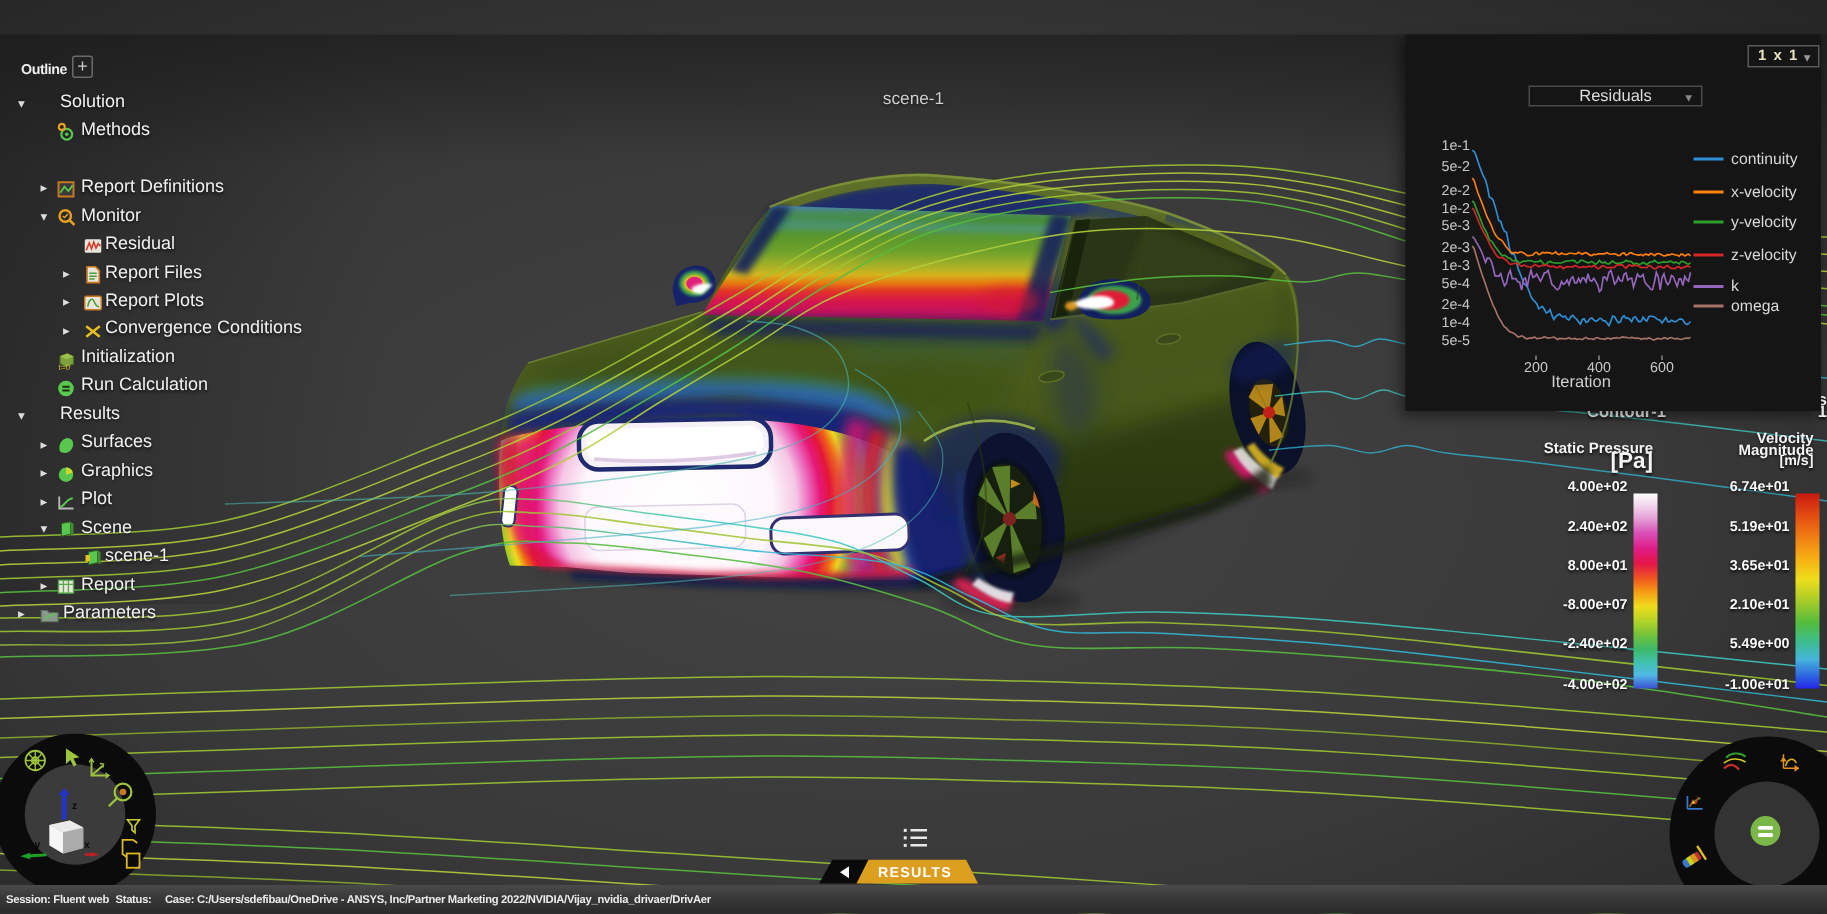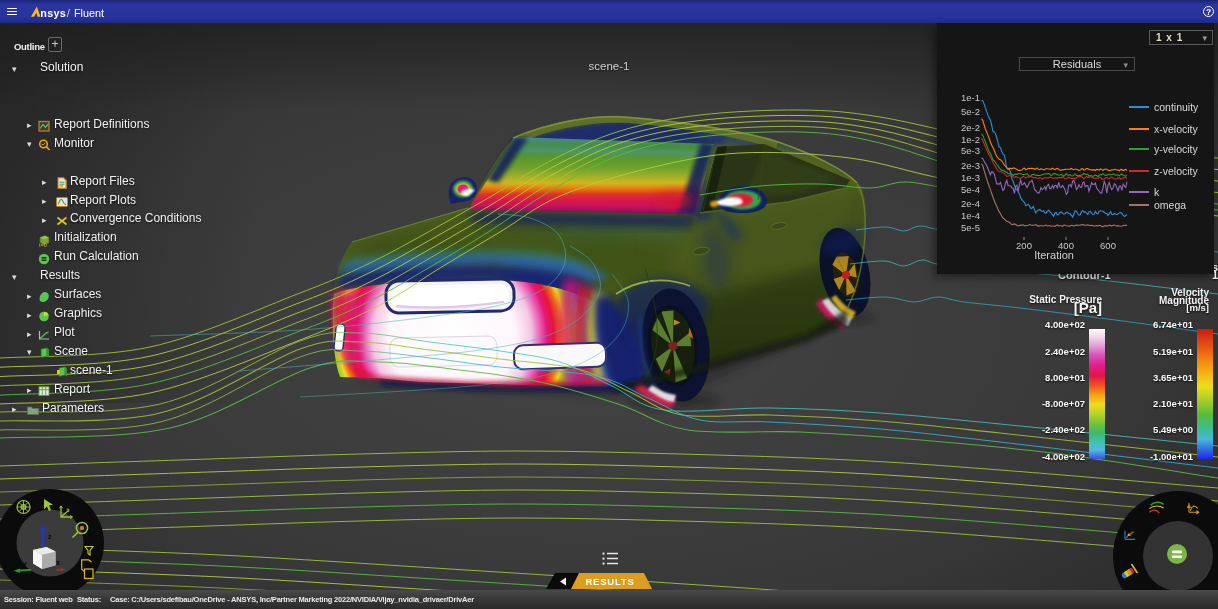--- a/index.html
+++ b/index.html
@@ -10,21 +10,21 @@
 #help{position:absolute;right:4px;top:6px;width:11px;height:11px;border:1.5px solid #fff;border-radius:50%;color:#fff;font-size:8.5px;font-weight:bold;text-align:center;line-height:10px}
 #outline{position:absolute;left:14px;top:41px;color:#eee;font-size:9.5px;font-weight:bold;z-index:20;letter-spacing:-0.3px}
 #plusbtn{position:absolute;left:48px;top:37px;width:14px;height:15px;border:1px solid #6a6a6a;border-radius:2px;color:#ccc;font-size:12px;text-align:center;line-height:13px;z-index:20}
 #tree{position:absolute;left:0;top:0;width:260px;height:430px;z-index:20}
 .trow{position:absolute;left:0;width:260px;height:19px}
 .tarr{position:absolute;top:3.5px;color:#ddd;font-size:9px}
 .ticon{position:absolute;top:2.5px}
 .tlab{position:absolute;top:0;color:#f2f2f2;font-size:12px;text-shadow:0 1px 2px rgba(0,0,0,.7)}
 #scenelab{position:absolute;left:0;top:60px;width:1218px;text-align:center;color:#cfcfcf;font-size:11.5px;z-index:5;text-shadow:0 1px 2px rgba(0,0,0,.6)}
 #respanel{position:absolute;left:937px;top:23px;width:277px;height:251px;background:#151515;z-index:25;box-shadow:-3px 3px 8px rgba(0,0,0,.45)}
-#grid11{position:absolute;right:1px;top:7px;width:64px;height:15px;border:1px solid #5a5a5a;color:#e6dfc0;font-size:10px;font-weight:bold;line-height:14px;padding-left:6px;letter-spacing:1px}
+#grid11{position:absolute;right:1px;top:7px;width:48px;height:15px;border:1px solid #5a5a5a;color:#e6dfc0;font-size:10px;font-weight:bold;line-height:14px;padding-left:6px;letter-spacing:1px}
 #grid11 .chev{position:absolute;right:4px;top:0;color:#999;font-weight:400;font-size:9px}
 #resdd{position:absolute;left:82px;top:34px;width:116px;height:14px;border:1px solid #4a4a4a;color:#ddd;font-size:11px;text-align:center;line-height:13px}
 #resdd .chev{position:absolute;right:6px;top:1px;color:#888;font-size:9px}
 .ylab{position:absolute;left:954px;width:26px;text-align:right;color:#c8c8c8;font-size:9.5px;z-index:26}
 .xlab{position:absolute;top:240px;color:#c8c8c8;font-size:9.5px;z-index:26;width:28px;text-align:center}
 #iterlab{position:absolute;left:1014px;top:249px;color:#cfcfcf;font-size:11px;z-index:26;width:80px;text-align:center}
 .leg{position:absolute;left:1129px;color:#d8d8d8;font-size:10.5px;z-index:26}
 .legline{display:inline-block;width:20px;height:2px;vertical-align:middle;margin-right:5px}
 .leg span{vertical-align:middle}
 #chartsvg{position:absolute;left:0;top:0;z-index:25}
@@ -257,57 +257,58 @@
       <path d="M0.0,580.0C36.7,581.3 145.0,584.3 220.0,588.0C295.0,591.7 370.0,597.0 450.0,602.0C530.0,607.0 616.7,612.5 700.0,618.0C783.3,623.5 863.7,629.7 950.0,635.0C1036.3,640.3 1173.3,647.5 1218.0,650.0" fill="none" stroke="#8aa72e" stroke-width="1.0" opacity="0.9"></path>
       <path d="M150.0,336.0C175.0,335.0 255.0,333.0 300.0,330.0C345.0,327.0 386.7,322.2 420.0,318.0C453.3,313.8 479.2,310.0 500.0,305.0C520.8,300.0 534.2,295.2 545.0,288.0C555.8,280.8 562.8,271.0 565.0,262.0C567.2,253.0 563.8,241.3 558.0,234.0C552.2,226.7 540.0,221.3 530.0,218.0C520.0,214.7 503.3,214.7 498.0,214.0" fill="none" stroke="#4ab8ae" stroke-width="0.9" opacity="0.6"></path>
       <path d="M240.0,371.0C266.7,368.8 360.0,361.5 400.0,358.0C440.0,354.5 456.7,353.3 480.0,350.0C503.3,346.7 523.3,343.3 540.0,338.0C556.7,332.7 570.0,326.0 580.0,318.0C590.0,310.0 598.0,299.3 600.0,290.0C602.0,280.7 597.0,269.3 592.0,262.0C587.0,254.7 573.7,248.7 570.0,246.0" fill="none" stroke="#46b2c8" stroke-width="0.9" opacity="0.6"></path>
       <path d="M300.0,397.0C320.0,395.8 388.3,392.2 420.0,390.0C451.7,387.8 468.3,386.7 490.0,384.0C511.7,381.3 532.5,378.7 550.0,374.0C567.5,369.3 583.0,363.3 595.0,356.0C607.0,348.7 616.5,339.3 622.0,330.0C627.5,320.7 629.7,309.3 628.0,300.0C626.3,290.7 614.7,278.3 612.0,274.0" fill="none" stroke="#4ab8ae" stroke-width="0.85" opacity="0.55"></path>
       <path d="M856.0,230.0C861.0,229.5 878.0,226.8 886.0,227.0C894.0,227.2 898.3,231.2 904.0,231.0C909.7,230.8 913.7,226.2 920.0,226.0C926.3,225.8 930.3,229.0 942.0,230.0C953.7,231.0 967.0,230.3 990.0,232.0C1013.0,233.7 1042.0,236.7 1080.0,240.0C1118.0,243.3 1195.0,250.0 1218.0,252.0" fill="none" stroke="#2fb9d6" stroke-width="0.9" opacity="0.8"></path>
       <path d="M850.0,264.0C855.7,263.5 875.0,260.7 884.0,261.0C893.0,261.3 897.7,266.2 904.0,266.0C910.3,265.8 915.7,260.2 922.0,260.0C928.3,259.8 929.0,263.3 942.0,265.0C955.0,266.7 973.7,267.5 1000.0,270.0C1026.3,272.5 1063.7,276.0 1100.0,280.0C1136.3,284.0 1198.3,291.7 1218.0,294.0" fill="none" stroke="#3cc8c0" stroke-width="0.9" opacity="0.8"></path>
       <path d="M846.0,300.0C852.7,299.5 874.7,296.7 886.0,297.0C897.3,297.3 905.3,302.0 914.0,302.0C922.7,302.0 929.7,297.0 938.0,297.0C946.3,297.0 950.3,300.2 964.0,302.0C977.7,303.8 997.3,305.3 1020.0,308.0C1042.7,310.7 1067.0,313.7 1100.0,318.0C1133.0,322.3 1198.3,331.3 1218.0,334.0" fill="none" stroke="#2fb9d6" stroke-width="0.9" opacity="0.75"></path>
       <path d="M700.0,195.0C710.0,193.5 740.0,187.8 760.0,186.0C780.0,184.2 801.7,183.7 820.0,184.0C838.3,184.3 855.8,188.3 870.0,188.0C884.2,187.7 891.7,182.0 905.0,182.0C918.3,182.0 925.8,185.7 950.0,188.0C974.2,190.3 1005.3,192.3 1050.0,196.0C1094.7,199.7 1190.0,207.7 1218.0,210.0" fill="none" stroke="#55bd3f" stroke-width="1.0" opacity="0.9"></path>
     </svg>
 <div id="scenelab">scene-1</div>
-<div id="topbar">
-      <div id="hamb">
-        <div></div>
-        <div></div>
-        <div></div>
-      </div>
-      <svg style="position:absolute;left:26px;top:4px;z-index:31" width="160" height="17" viewBox="0 0 160 18">
-<path d="M0.5,13.5 L6.8,2.6 L10.6,13.5 L7.6,13.5 L6.2,9.2 L3.8,13.5 Z" fill="#ffb71b"></path>
-<text x="10.5" y="13.5" font-size="11.5px" font-weight="bold" fill="#fff" font-family="Liberation Sans" letter-spacing="0.2">nsys</text>
-<text x="38.5" y="13.5" font-size="12px" fill="#d0d0e0" font-family="Liberation Sans">/</text>
-<text x="46" y="13.5" font-size="11.5px" fill="#fff" font-family="Liberation Sans">Fluent</text>
-</svg>
-      <div id="help">?</div>
-    </div>
 <div id="outline">Outline</div>
     <div id="plusbtn">+</div>
 <div id="tree">
       <div class="trow" style="top:60.0px">
         <span class="tarr" style="left:12px">▾</span>
         <span class="tlab" style="left:40px">Solution</span>
       </div>
+      <div class="trow" style="top:78.9px">
+        <span class="ticon" style="left:37px"><svg width="14" height="14" viewBox="0 0 14 14">
+            <circle cx="7.5" cy="8.5" r="3.6" fill="none" stroke="#57c84d" stroke-width="1.5"></circle>
+            <circle cx="7.5" cy="8.5" r="1.2" fill="#57c84d"></circle>
+            <circle cx="4.2" cy="3.6" r="2" fill="none" stroke="#e8a020" stroke-width="1.4"></circle>
+          </svg></span>
+        <span class="tlab" style="left:54px">Methods</span>
+      </div>
       <div class="trow" style="top:116.8px">
         <span class="tarr" style="left:27px">▸</span>
         <span class="ticon" style="left:37px"><svg width="14" height="14" viewBox="0 0 14 14">
             <rect x="2" y="2.5" width="10" height="9.5" fill="#3b3b3b" stroke="#c87820" stroke-width="1.3"></rect>
             <path d="M3.2,9.5 L6,5.5 L8.6,8.4 L11.4,4.6" stroke="#57c84d" stroke-width="1.2" fill="none"></path>
           </svg></span>
         <span class="tlab" style="left:54px">Report Definitions</span>
       </div>
       <div class="trow" style="top:135.7px">
         <span class="tarr" style="left:27px">▾</span>
         <span class="ticon" style="left:37px"><svg width="14" height="14" viewBox="0 0 14 14">
             <circle cx="6.5" cy="6" r="3.8" fill="none" stroke="#e8a020" stroke-width="1.6"></circle>
             <path d="M9.4,8.8 L12.6,12" stroke="#e8a020" stroke-width="1.7"></path>
             <path d="M4.7,6 L6,7 L8.3,4.6" stroke="#e8a020" stroke-width="1" fill="none"></path>
           </svg></span>
         <span class="tlab" style="left:54px">Monitor</span>
+      </div>
+      <div class="trow" style="top:154.7px">
+        <span class="ticon" style="left:55px"><svg width="14" height="14" viewBox="0 0 14 14">
+            <rect x="1.5" y="2.5" width="11" height="9" fill="#e9e4da" rx="1"></rect>
+            <path d="M2.5,9.8 L4.5,5 L6,8.8 L7.5,4.4 L9,8.3 L10.5,5.4 L12,7" stroke="#d23b2e" stroke-width="1.1" fill="none"></path>
+          </svg></span>
+        <span class="tlab" style="left:70px">Residual</span>
       </div>
       <div class="trow" style="top:173.6px">
         <span class="tarr" style="left:42px">▸</span>
         <span class="ticon" style="left:55px"><svg width="14" height="14" viewBox="0 0 14 14">
             <path d="M3,1.8 h5.6 l2.6,2.6 v8 h-8.2 z" fill="#e9e4da" stroke="#c87820" stroke-width="1.1"></path>
             <path d="M4.5,6.2 h5 M4.5,8.2 h5 M4.5,10 h3.5" stroke="#4a9e3a" stroke-width="1"></path>
           </svg></span>
         <span class="tlab" style="left:70px">Report Files</span>
       </div>
       <div class="trow" style="top:192.5px">

